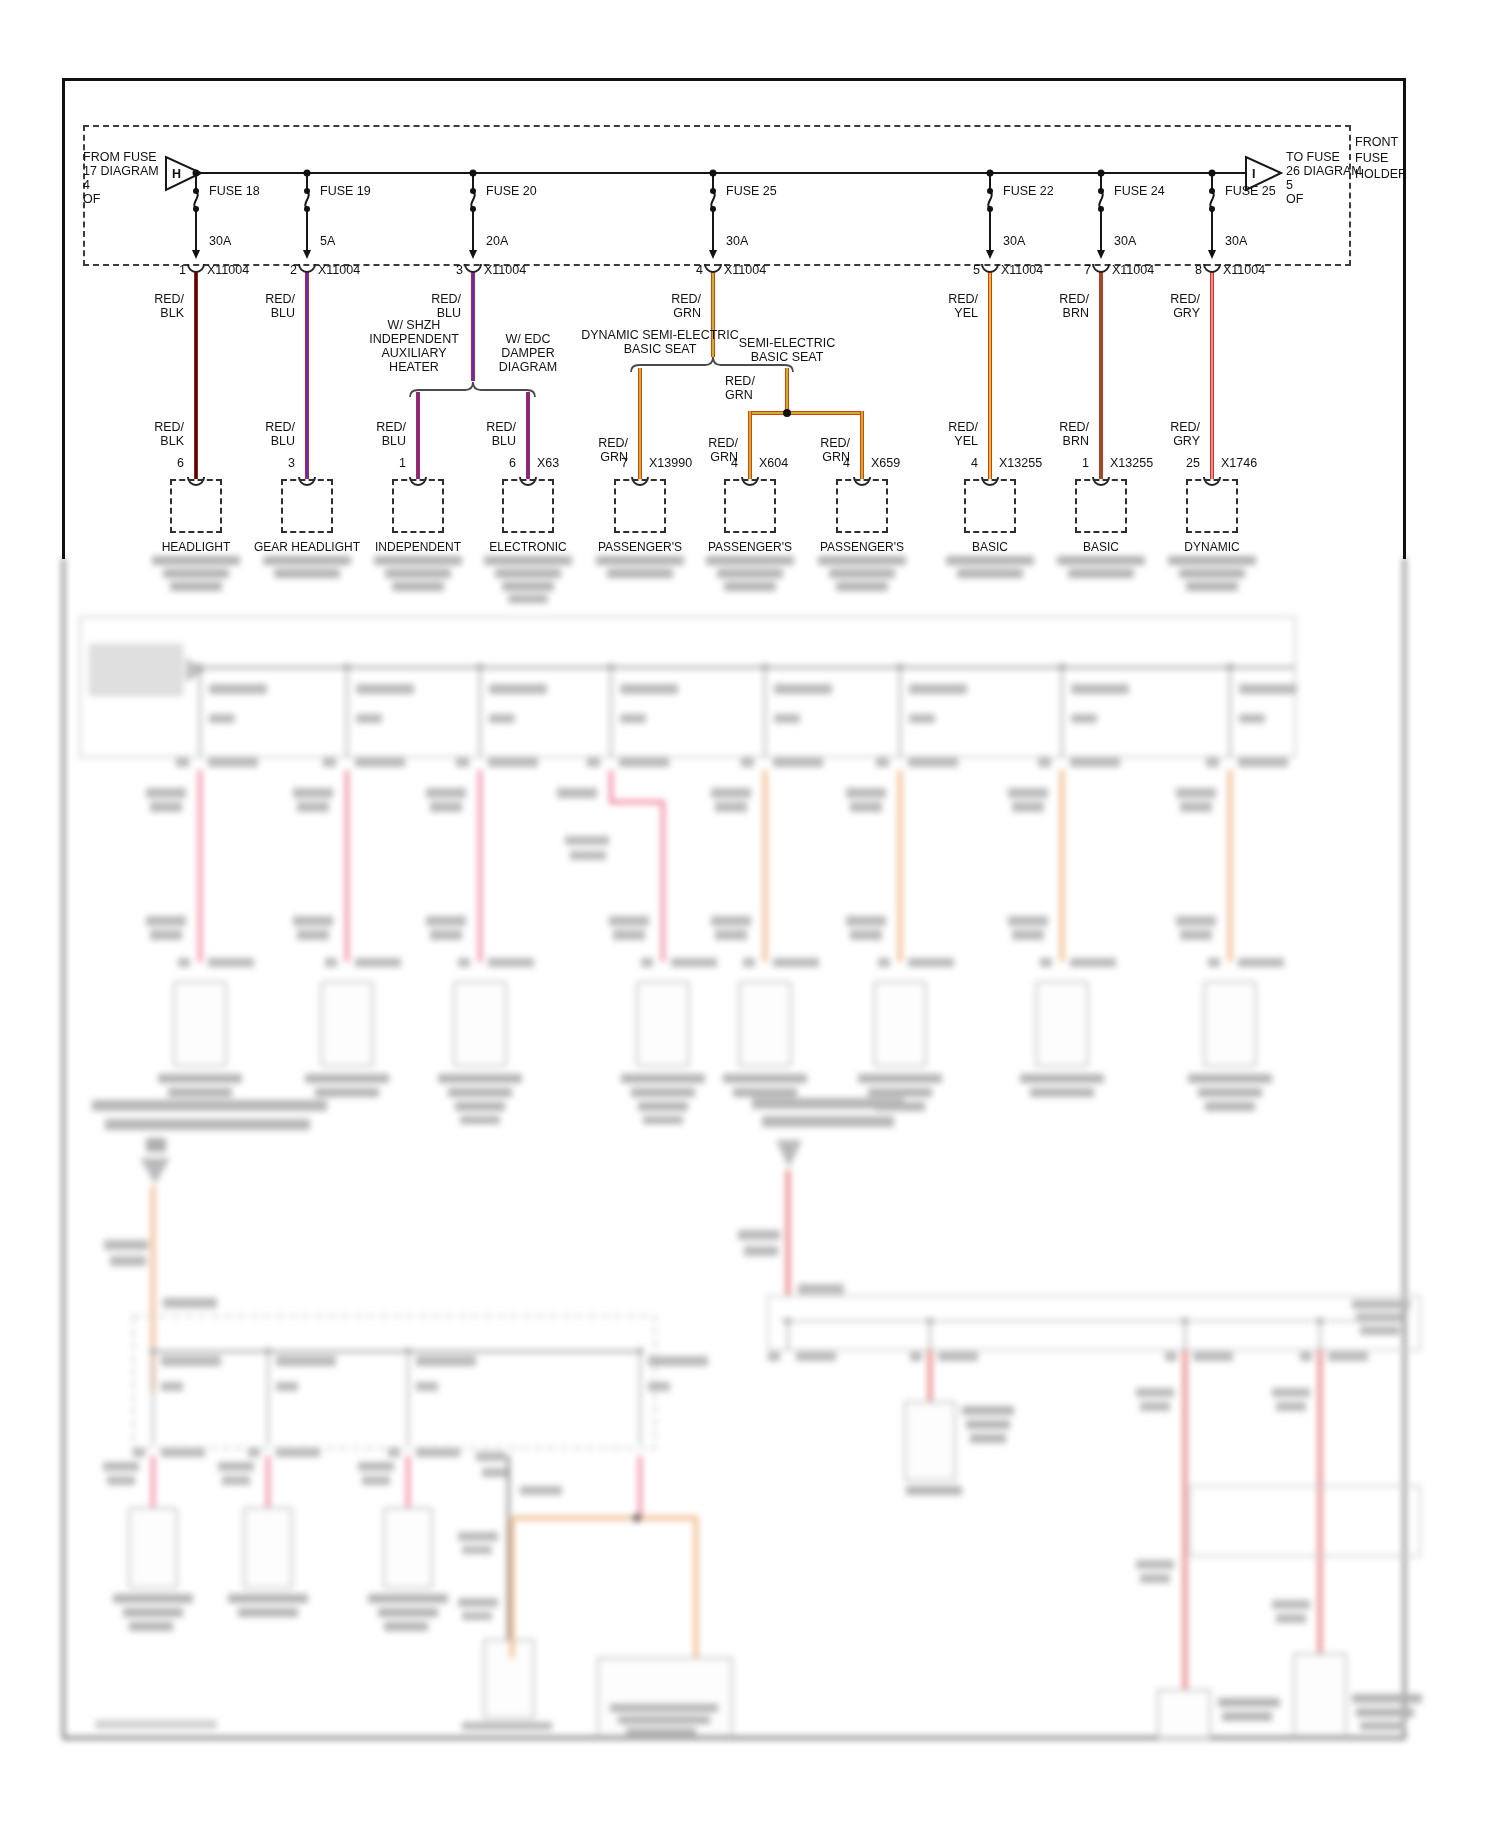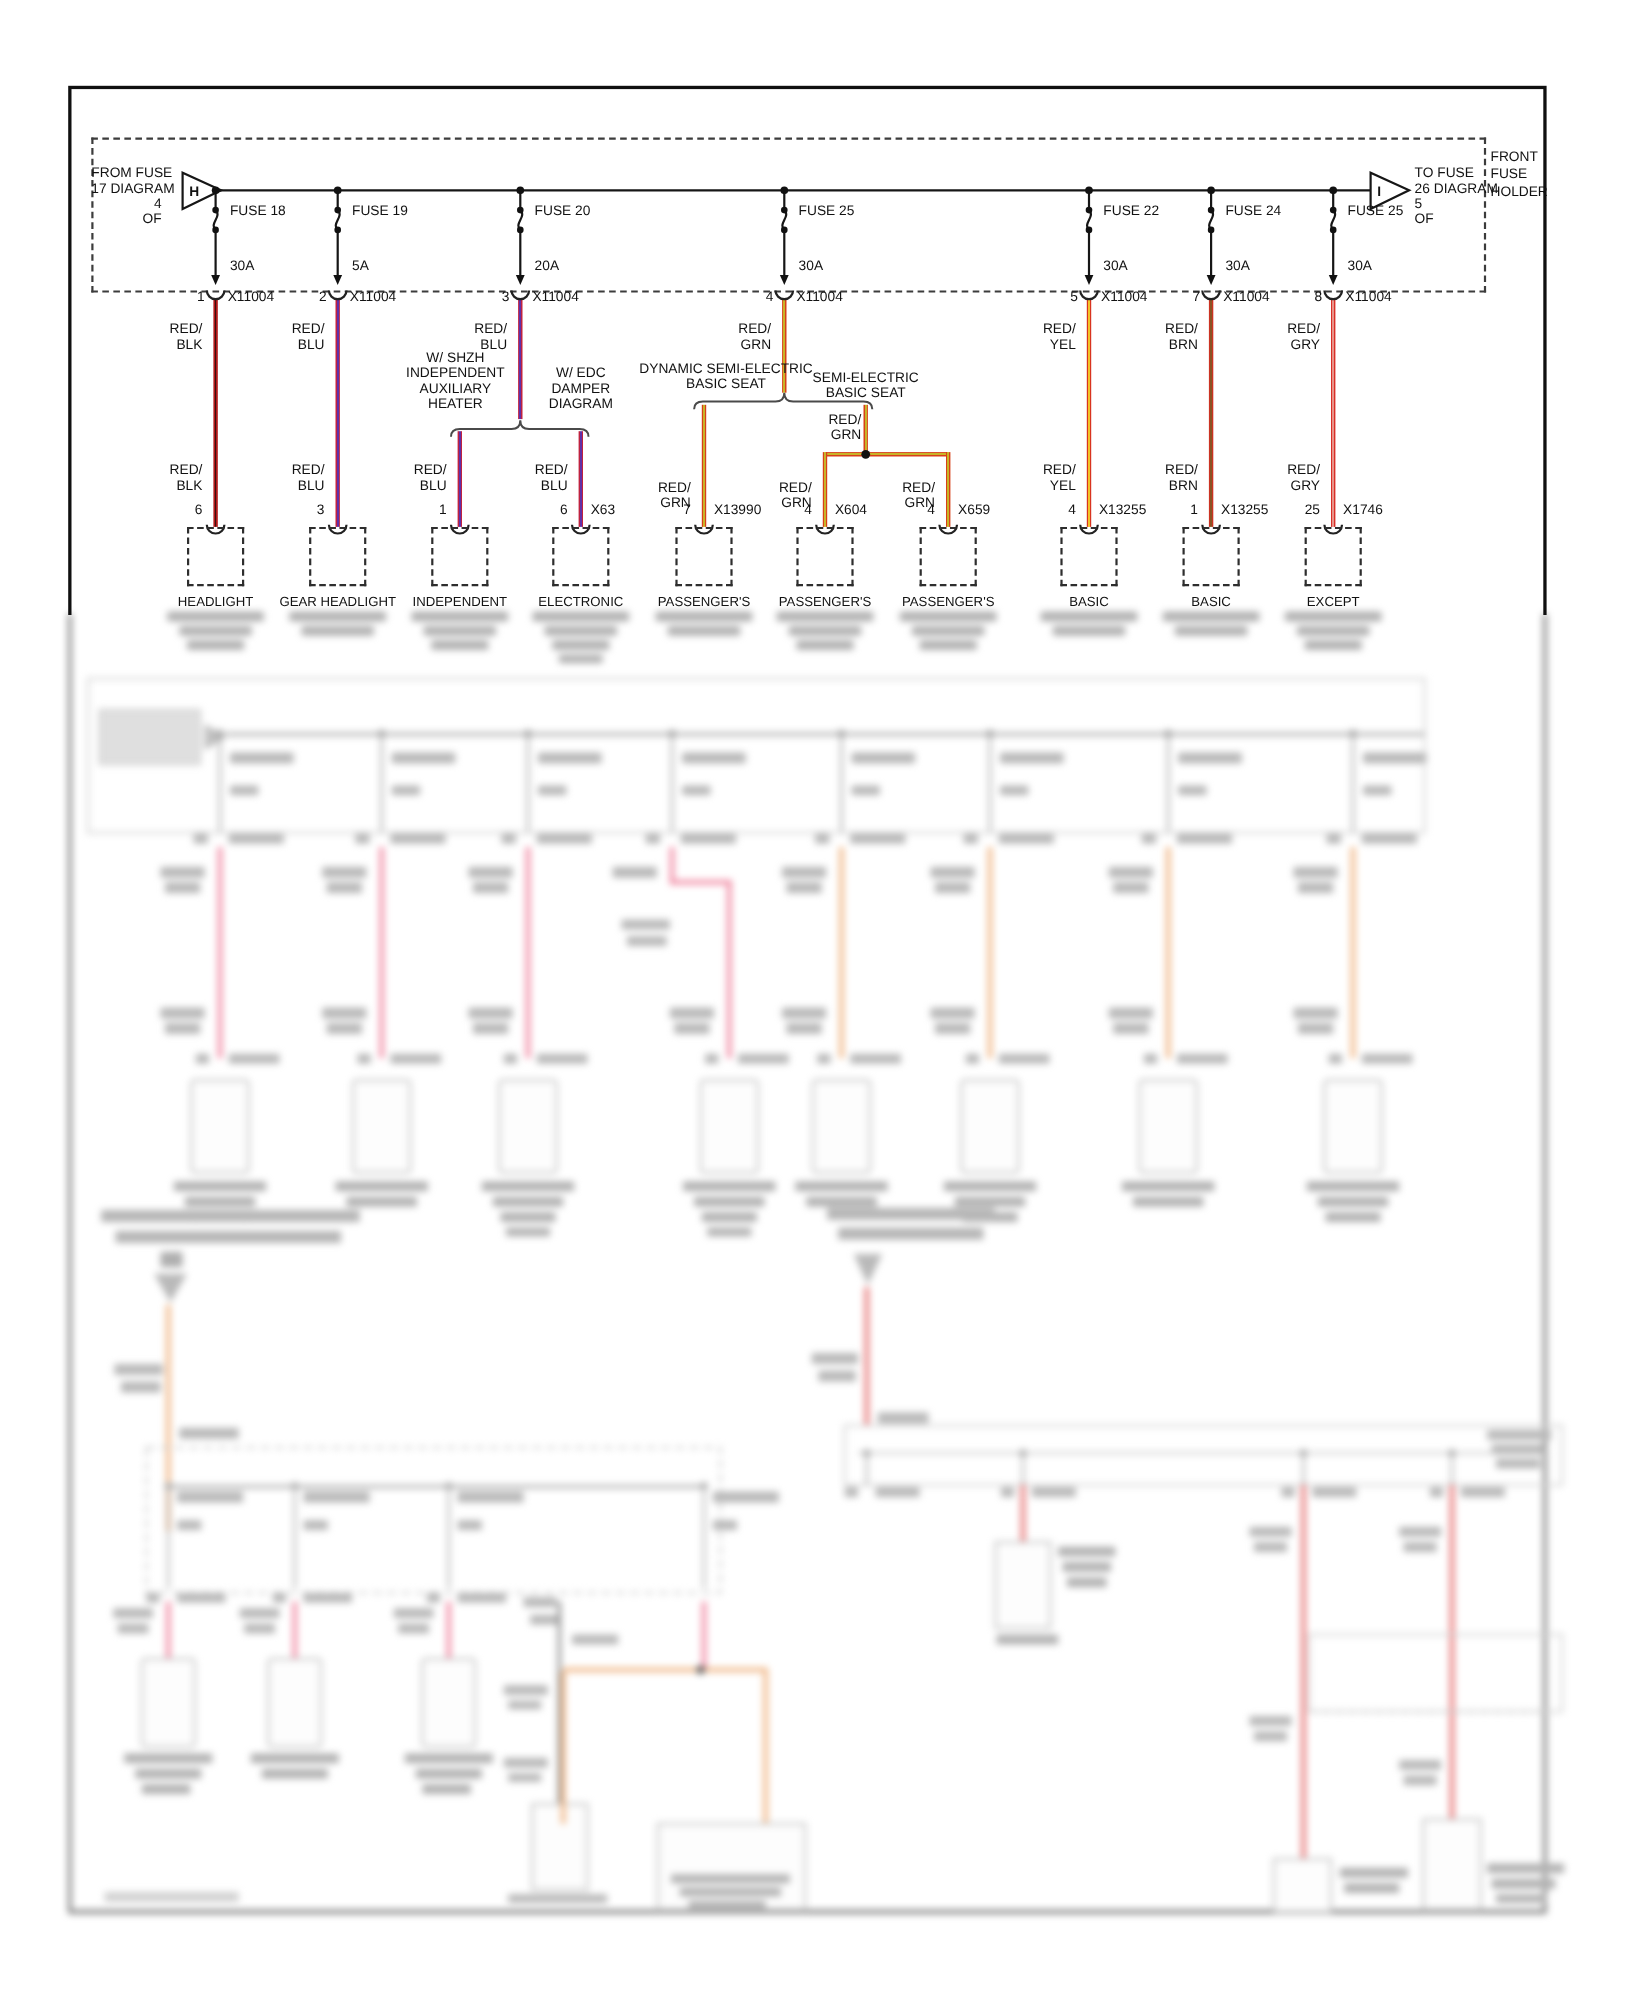--- a/index.html
+++ b/index.html
@@ -4,21 +4,21 @@
 <style>
   html,body{margin:0;padding:0;background:#fff}
   #page{position:relative;width:1500px;height:1828px;background:#fff;overflow:hidden;
         font-family:"Liberation Sans",sans-serif}
   
   #sharp{position:absolute;left:0;top:0;width:1500px;height:559px;overflow:hidden}
   #pageborder{position:absolute;left:62px;top:78px;width:1338px;height:1658px;border:3px solid #101010}
   #holderbox{position:absolute;left:83px;top:125px;width:1264px;height:137px;border:2px dashed #3c3c3c}
   .t{position:absolute;font-size:12.5px;line-height:14px;color:#121212;white-space:nowrap}
   .c{text-align:center;white-space:normal}
-  .r{text-align:right}
+  .r{text-align:left}
   
   .fg,.dg{position:absolute;top:0;width:0}
   .fname{left:13px;top:184px}
   .famp{left:13px;top:234px}
   .fpin{left:-62px;top:263px;width:52px;text-align:right}
   .fconn{left:11px;top:263px}
   .fw{left:-74px;width:62px;text-align:right}
   .u1{top:292px}.u2{top:306px}
   
   .dw{left:-70px;width:58px;text-align:right}
@@ -647,16 +647,16 @@
       <div class="t dconn">X13255</div>
       <div class="dbox"></div>
       <div class="t dname">BASIC</div>
     </div>
     <div class="dg" style="left:1212px">
       <div class="t dw y1">RED/</div>
       <div class="t dw y2">GRY</div>
       <div class="t dpin">25</div>
       <div class="t dconn">X1746</div>
       <div class="dbox"></div>
-      <div class="t dname">EXCEPT</div>
+      <div class="t dname">DYNAMIC</div>
     </div>
   </div>
 </div>
 
 </body></html>

